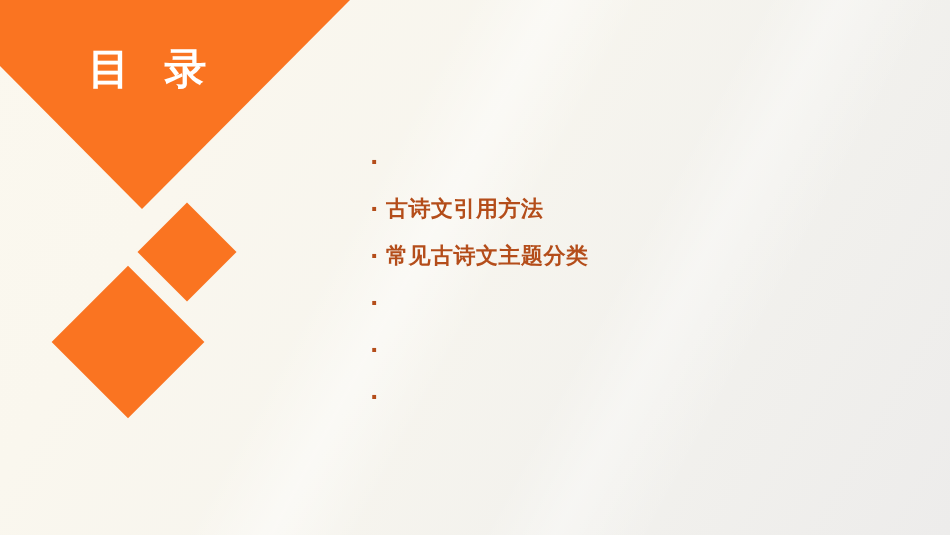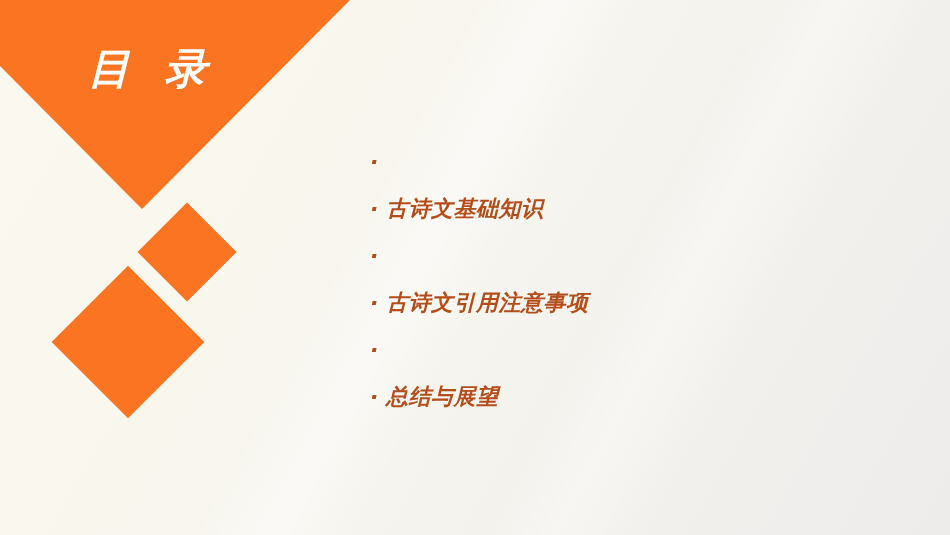--- a/index.html
+++ b/index.html
@@ -7,21 +7,20 @@
     padding: 0;
     background: #ffffff;
   }
   #slide {
     position: relative;
     width: 950px;
     height: 535px;
     overflow: hidden;
     font-family: "DejaVu Sans", "Liberation Sans", sans-serif;
     background: linear-gradient(120deg, #fbf8ef 0%, #faf7ee 22%, #f7f5ee 46%, #f2f1ed 70%, #edeceb 100%);
-    font-style: italic;
   }
 
   
   .sheen {
     position: absolute;
     inset: 0;
     background:
       linear-gradient(118deg,
         rgba(255,255,255,0.00) 0%,
         rgba(255,255,255,0.00) 38%,
@@ -121,35 +120,34 @@
   <div class="title">目 录</div>
 
   <div class="toc">
 
     <div class="toc-item">
       <span class="toc-bullet">·</span>
     </div>
 
     <div class="toc-item">
       <span class="toc-bullet">·</span>
-      <span class="toc-label">古诗文基础知识</span>
+      <span class="toc-label">古诗文引用方法</span>
+    </div>
+
+    <div class="toc-item">
+      <span class="toc-bullet">·</span>
+      <span class="toc-label">常见古诗文主题分类</span>
     </div>
 
     <div class="toc-item">
       <span class="toc-bullet">·</span>
     </div>
 
     <div class="toc-item">
       <span class="toc-bullet">·</span>
-      <span class="toc-label">古诗文引用注意事项</span>
     </div>
 
     <div class="toc-item">
       <span class="toc-bullet">·</span>
     </div>
 
-    <div class="toc-item">
-      <span class="toc-bullet">·</span>
-      <span class="toc-label">总结与展望</span>
-    </div>
-
   </div>
 </div>
 
 </body></html>

